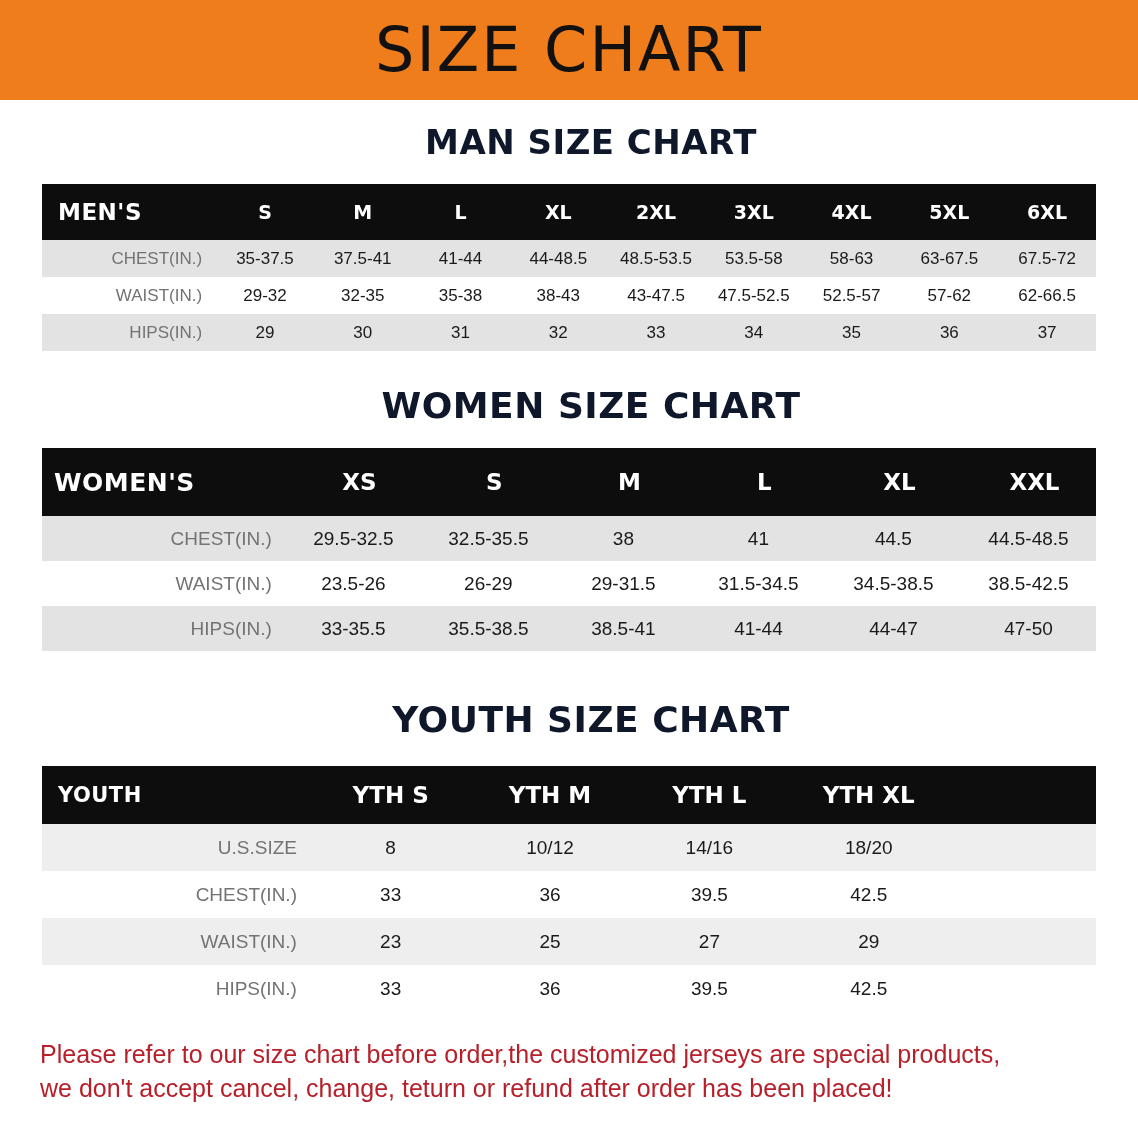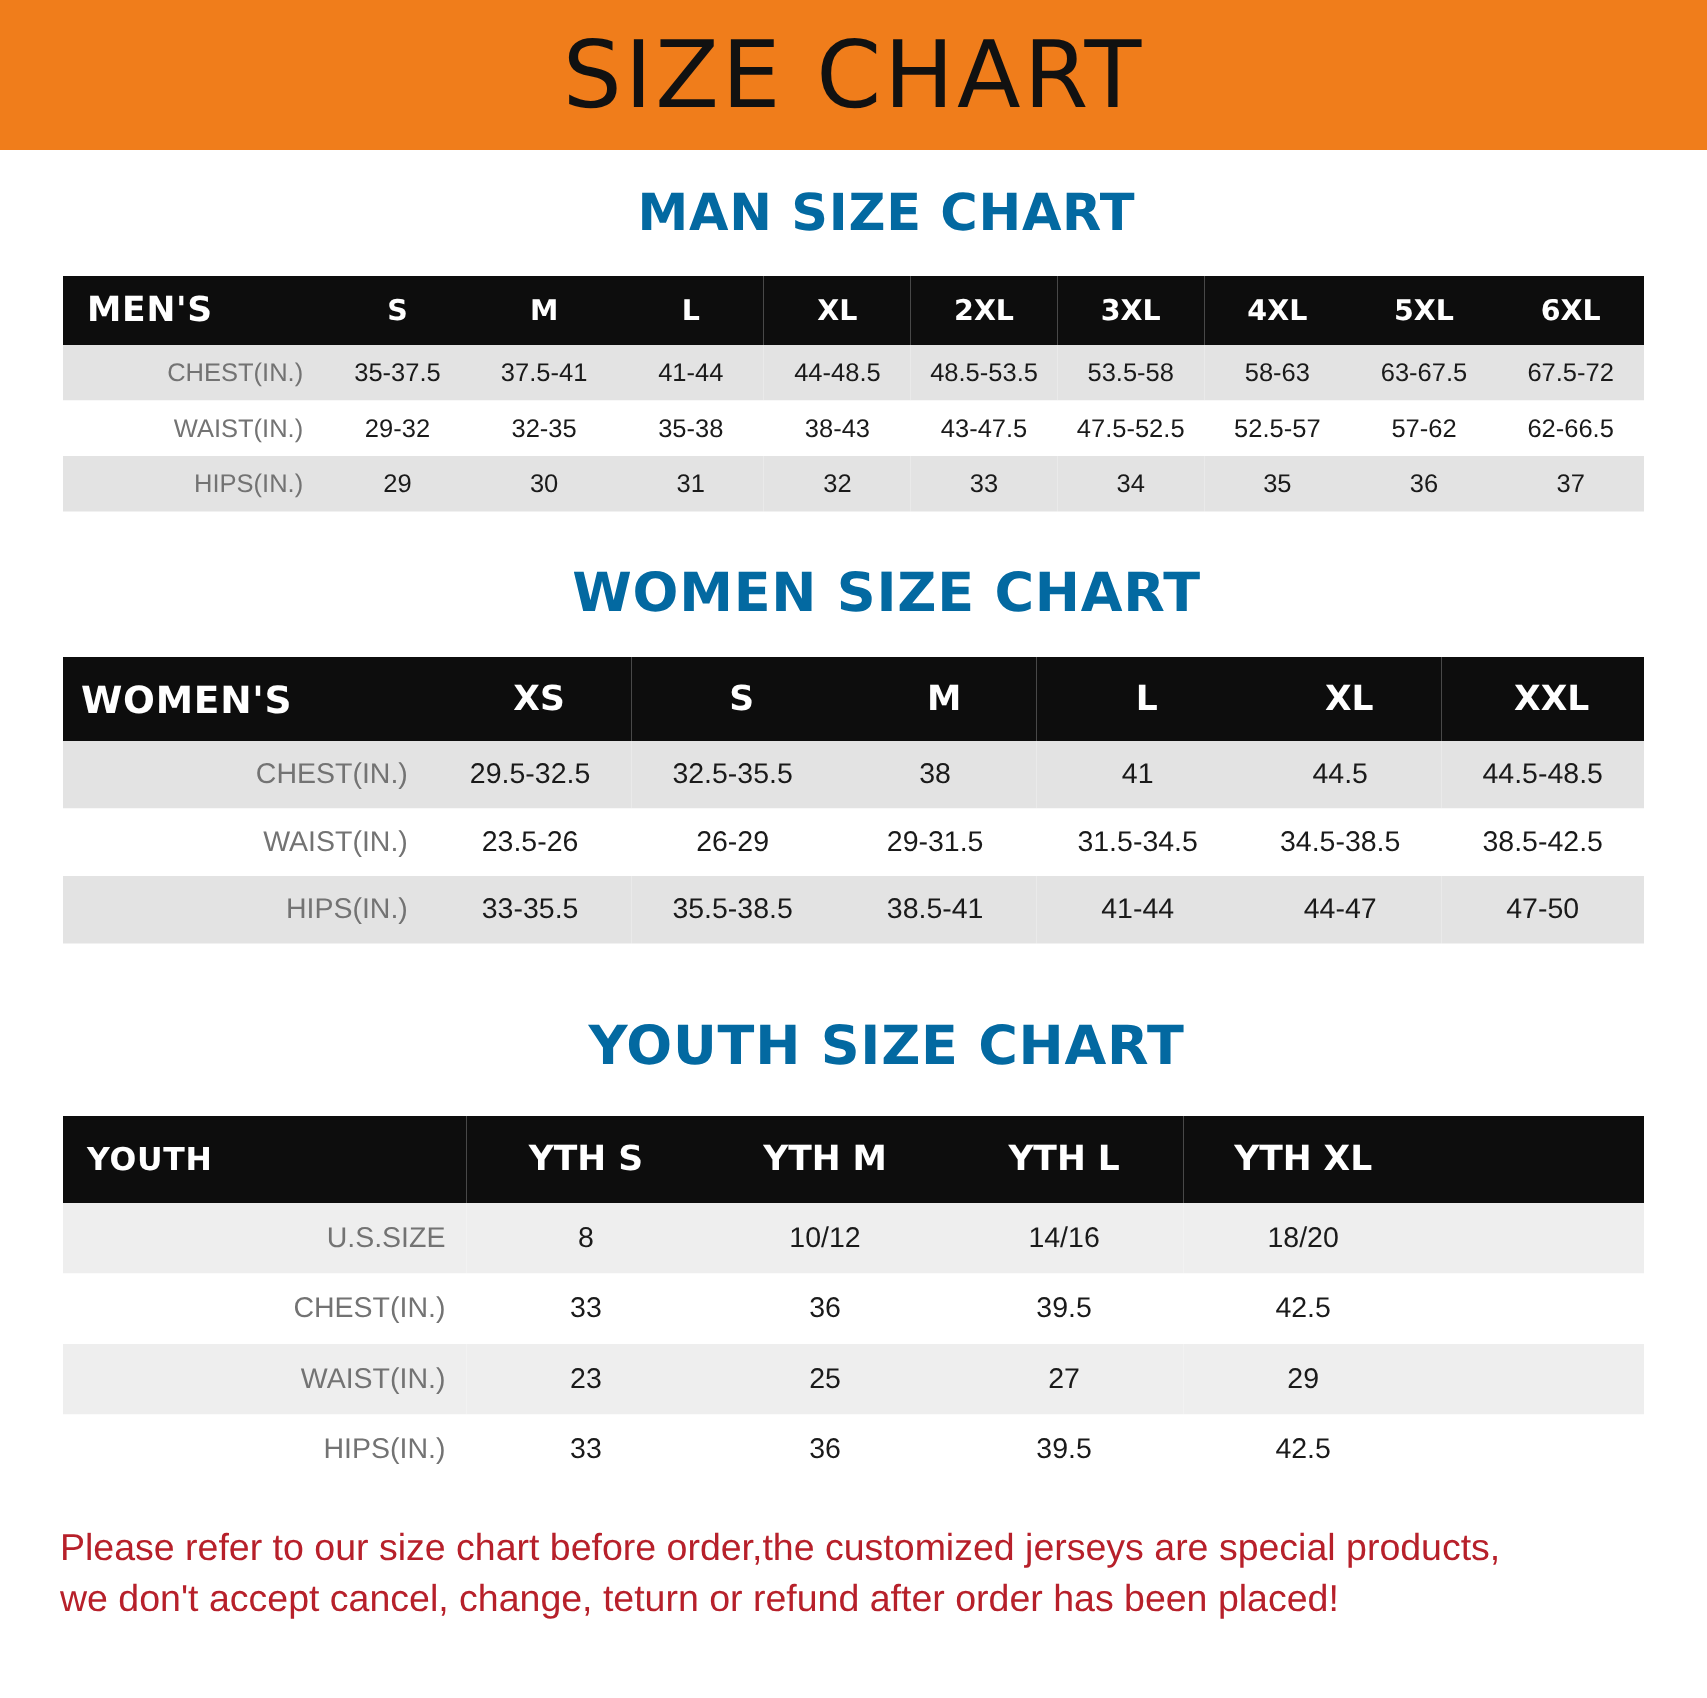--- a/index.html
+++ b/index.html
@@ -35,21 +35,21 @@
     letter-spacing: 2px;
     color: #111111;
     line-height: 1;
   }
 
   
   .section-title {
     text-align: center;
     font-family: "DejaVu Sans", sans-serif;
     font-weight: 700;
-    color: #0369a1;
+    color: #0f172a;
     letter-spacing: 0.5px;
     margin-left: 44px;
   }
   .title-man   { font-size: 34px; margin-top: 22px; }
   .title-women { font-size: 36px; margin-top: 34px; }
   .title-youth { font-size: 36px; margin-top: 48px; }
 
   
   .table-wrap {
     margin: 0 42px;
@@ -83,29 +83,29 @@
     color: #1a1a1a;
     font-family: "Liberation Sans", sans-serif;
   }
   tbody td.first {
     text-align: right;
     padding-right: 14px;
     color: #737373;
   }
 
   
-  .t-man thead th { height: 46px; font-size: 19px; }
+  .t-man thead th { height: 56px; font-size: 19px; }
   .t-man thead th.first { font-size: 23px; }
   .t-man tbody td { height: 35px; font-size: 17px; }
   .t-man tbody td.first { font-size: 17px; }
   .t-man tbody tr:nth-child(odd)  { background: #e3e3e3; }
   .t-man tbody tr:nth-child(even) { background: #ffffff; }
 
   
-  .t-women thead th { height: 56px; font-size: 23px; padding-left: 12px; }
+  .t-women thead th { height: 68px; font-size: 23px; padding-left: 12px; }
   .t-women thead th.first { font-size: 25px; }
   .t-women tbody td { height: 43px; font-size: 19px; }
   .t-women tbody td.first { font-size: 19px; }
   .t-women tbody tr:nth-child(odd)  { background: #e3e3e3; }
   .t-women tbody tr:nth-child(even) { background: #ffffff; }
 
   
   .t-youth thead th { height: 58px; font-size: 23px; }
   .t-youth thead th.first { font-size: 21px; }
   .t-youth tbody td { height: 45px; font-size: 19px; }

